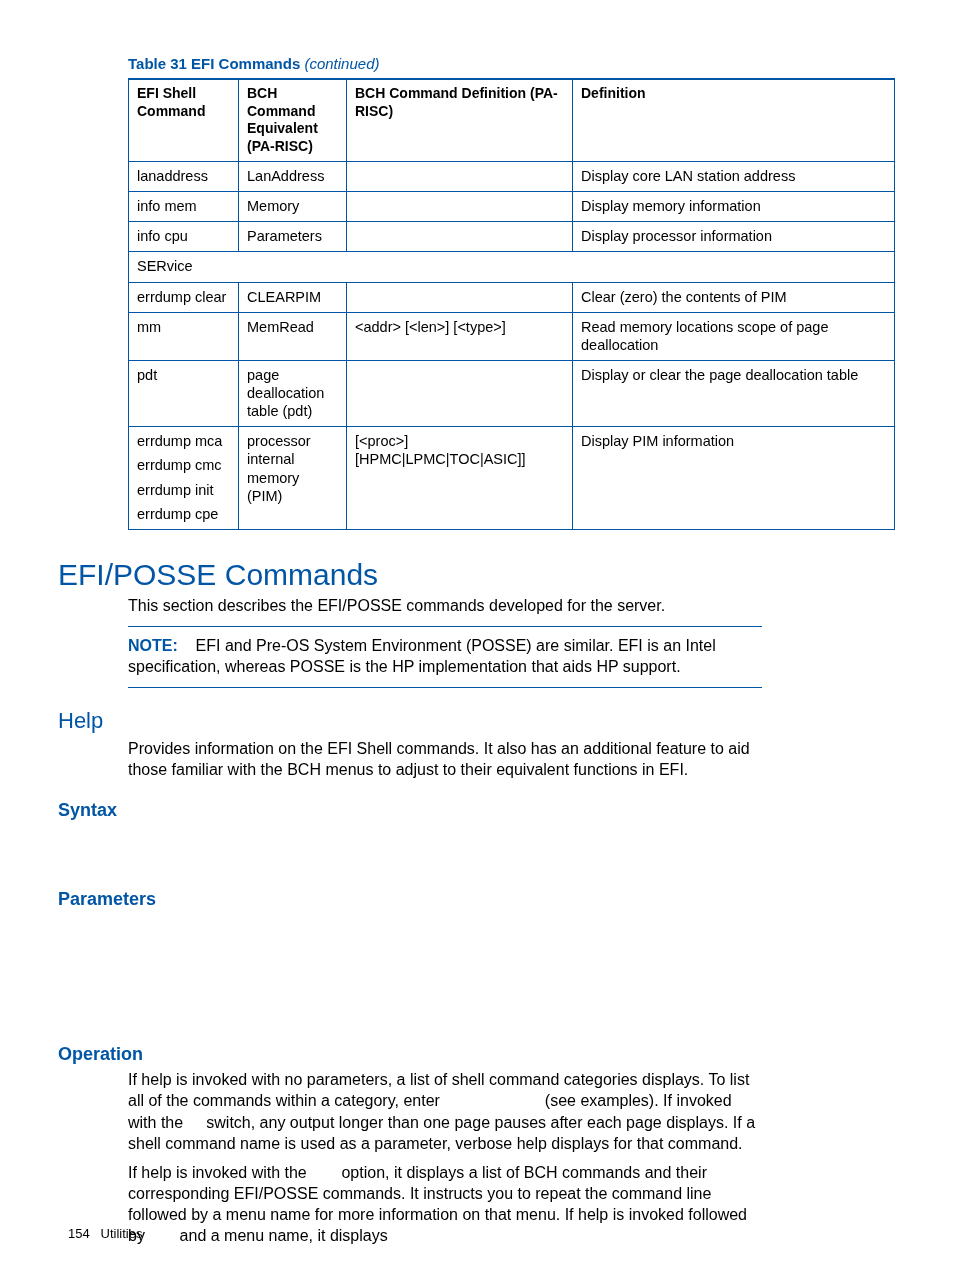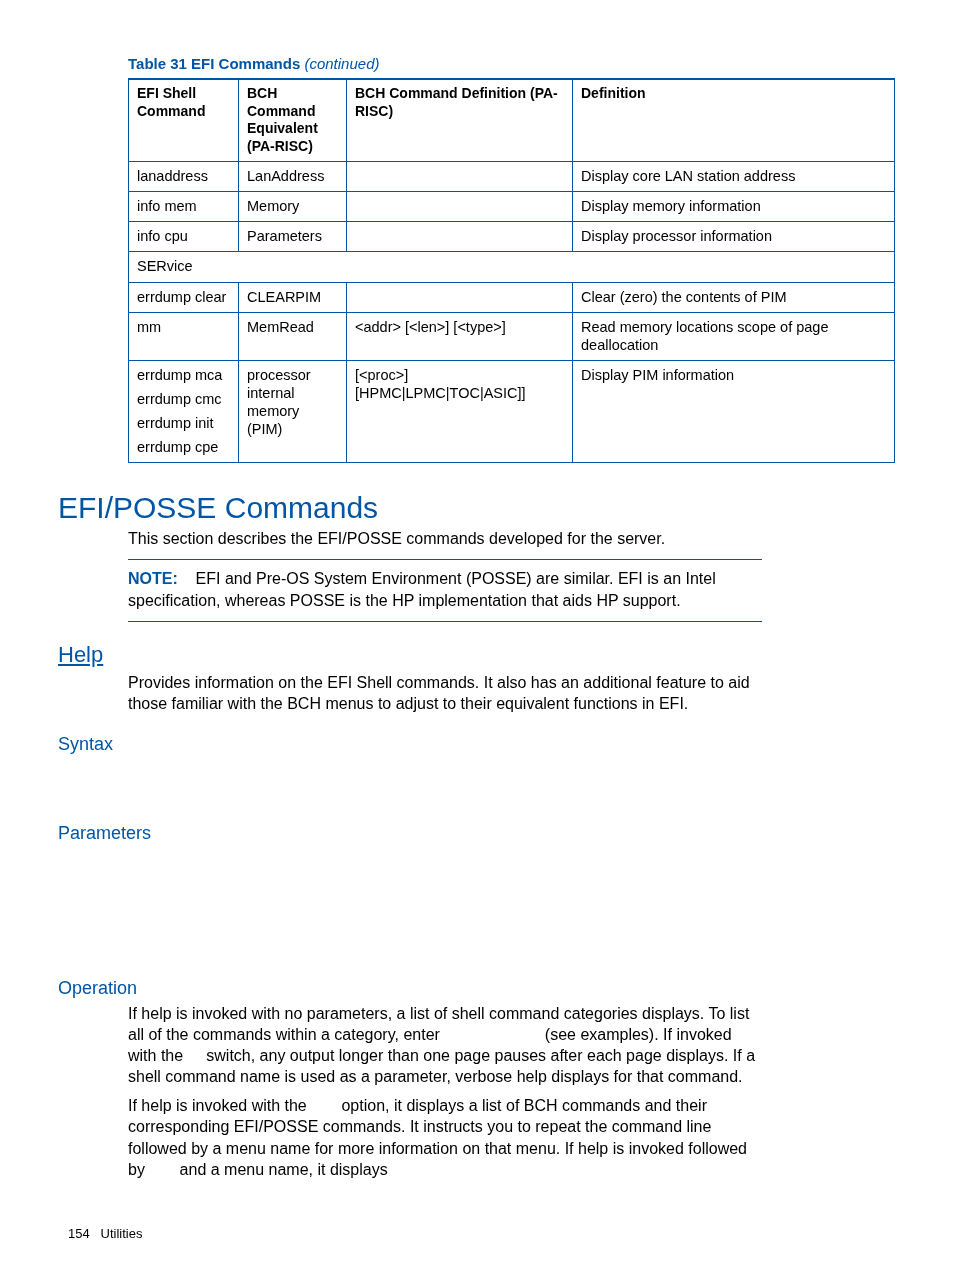--- a/index.html
+++ b/index.html
@@ -58,25 +58,24 @@
     font-weight: normal;
     font-size: 30px;
     margin: 28px 0 2px 0;
     line-height: 1.1;
   }
   h2.section {
     color: #0055a5;
     font-weight: normal;
     font-size: 22px;
     margin: 15px 0 4px 0;
-    text-decoration: underline;
   }
   h3.section {
     color: #0055a5;
-    font-weight: normal;
+    font-weight: bold;
     font-size: 18px;
     margin: 20px 0 4px 0;
     padding-left: 0;
   }
   .body-text {
     font-size: 16px;
     line-height: 1.32;
     margin: 4px 0 8px 70px;
   }
   .note-block {
@@ -149,20 +148,26 @@
         <td>errdump clear</td>
         <td>CLEARPIM</td>
         <td></td>
         <td>Clear (zero) the contents of PIM</td>
       </tr>
       <tr>
         <td>mm</td>
         <td>MemRead</td>
         <td>&lt;addr&gt; [&lt;len&gt;] [&lt;type&gt;]</td>
         <td>Read memory locations scope of page deallocation</td>
+      </tr>
+      <tr>
+        <td>pdt</td>
+        <td>page deallocation table (pdt)</td>
+        <td></td>
+        <td>Display or clear the page deallocation table</td>
       </tr>
       <tr>
         <td>
           <div class="multiline">
             <div>errdump mca</div>
             <div>errdump cmc</div>
             <div>errdump init</div>
             <div>errdump cpe</div>
           </div>
         </td>

